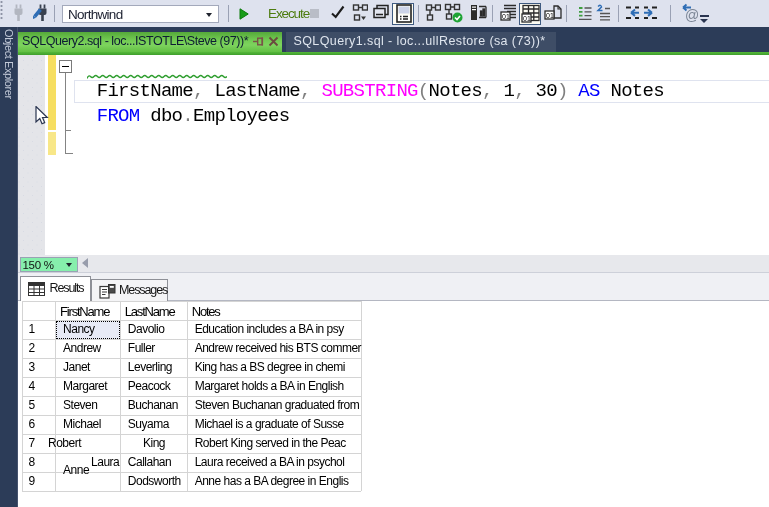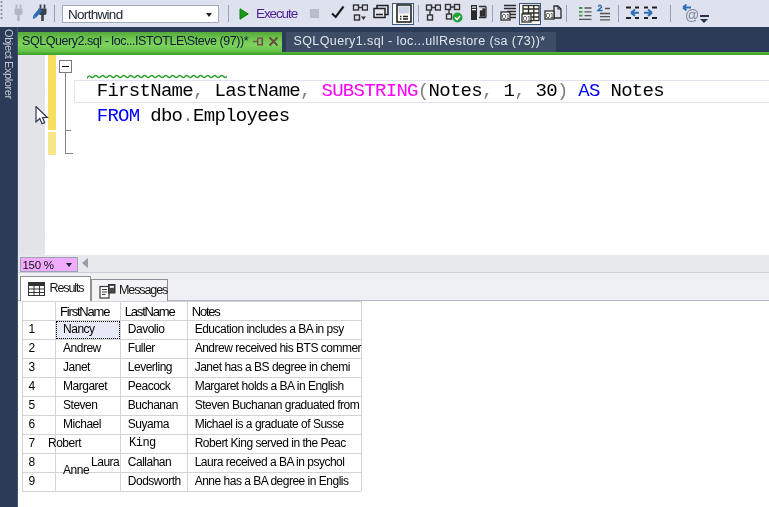--- a/index.html
+++ b/index.html
@@ -11,21 +11,21 @@
   #toolbar { left:0; top:0; width:769px; height:27px; background:#dee2ee; }
   .tsep { position:absolute; top:5px; width:1px; height:17px; background:#9aa1b4; }
   .tbtn { position:absolute; top:3px; }
   #grip { left:1px; top:4px; width:3px; height:19px;
     background-image:radial-gradient(circle, #8d93a5 1px, transparent 1.2px);
     background-size:3px 4px; background-position:0 0; }
   #combo { left:62px; top:5px; width:157px; height:18px; background:#fff; border:1px solid #a3a9bb;padding-left:25px; }
   #combo .txt { position:absolute; left:5px; top:1px; font-size:13.5px; letter-spacing:-0.7px; color:#1c2030; }
   #combo .arr { position:absolute; right:6px; top:7px; width:0; height:0;
     border-left:3.5px solid transparent; border-right:3.5px solid transparent; border-top:4.5px solid #20242e; }
-  #exectext { position:absolute; left:256px; top:6px; font-size:13.5px; letter-spacing:-1.1px; color:#4c1d95; }
+  #exectext { position:absolute; left:268px; top:6px; font-size:13.5px; letter-spacing:-1.1px; color:#4d7c0f; }
   .selbox { position:absolute; top:3px; width:22px; height:22px; background:#fdfcf3; border:1px solid #3e5a80; }
   #overflow { position:absolute; left:700px; top:15px; width:9px; color:#2a3550; }
   #overflow .bar { width:9px; height:1.5px; background:#2a3550; }
   #overflow .tri { margin-top:2px; width:0; height:0; border-left:4.5px solid transparent; border-right:4.5px solid transparent; border-top:4.5px solid #2a3550; }
 
   
   #tabwell { left:0; top:27px; width:769px; height:28px; background:#2c3c58; }
   #greenline { position:absolute; left:0; top:25px; width:769px; height:3px;
      background:linear-gradient(180deg,#55b83a,#3f9e2c); }
   #tab1 { position:absolute; left:17px; top:5px; width:265px; height:20px;
@@ -52,21 +52,21 @@
   #foldtick { position:absolute; left:48px; top:74.5px; width:5px; height:1px; background:#848484; }
   #foldend { position:absolute; left:48px; top:98px; width:7px; height:1px; background:#848484; }
   #curline { position:absolute; left:56px; top:25px; width:700px; height:23px; border:1px solid #dfe3ef; }
   .cl { position:absolute; left:68px; font-family:"Liberation Mono", monospace;
         font-size:19px; line-height:25px; letter-spacing:-0.7px; white-space:pre; color:#000; }
   .kw { color:#0000ff; } .gy { color:#808080; } .mg { color:#ff00ff; }
   #squiggle { position:absolute; left:69px; top:18.5px; width:140px; height:6px; }
 
   
   #scrollband { left:18px; top:255px; width:751px; height:18px; background:#e7e8ec; border-bottom:1px solid #cdd0d9; }
-  #zoombox { position:absolute; left:2px; top:2px; width:58px; height:15px; background:#f0abfc; border:1px solid #9aa2b4; }
+  #zoombox { position:absolute; left:2px; top:2px; width:58px; height:15px; background:#86efac; border:1px solid #9aa2b4; }
   #zoombox .txt { position:absolute; left:1.5px; top:1px; font-size:11.5px; letter-spacing:-0.3px; color:#111; }
   #zoombox .arr { position:absolute; right:5px; top:5px; width:0; height:0;
     border-left:3.5px solid transparent; border-right:3.5px solid transparent; border-top:4px solid #20242e; }
   #larrow { position:absolute; left:64px; top:3px; width:0; height:0;
     border-top:5px solid transparent; border-bottom:5px solid transparent; border-right:6px solid #989dac; }
 
   
   #resstrip { left:18px; top:273px; width:751px; height:28px; background:#eff0f4; border-bottom:1px solid #b4b7c2; }
   #rtab1 { position:absolute; left:2px; top:3px; width:71px; height:25px; background:#fff;
      border:1px solid #8e9097; border-bottom:none; z-index:2; }
@@ -333,36 +333,36 @@
     <div class="gcell" style="left:45.1px; top:20.5px;">Nancy</div>
     <div class="gcell" style="left:109.8px; top:20.5px;">Davolio</div>
     <div class="gcell" style="left:176.7px; top:20.5px;">Education includes a BA in psy</div>
     <div class="gcell" style="left:10.5px; top:39.5px;">2</div>
     <div class="gcell" style="left:45.1px; top:39.5px;">Andrew</div>
     <div class="gcell" style="left:109.8px; top:39.5px;">Fuller</div>
     <div class="gcell" style="left:176.7px; top:39.5px;">Andrew received his BTS commer</div>
     <div class="gcell" style="left:10.5px; top:58.5px;">3</div>
     <div class="gcell" style="left:45.1px; top:58.5px;">Janet</div>
     <div class="gcell" style="left:109.8px; top:58.5px;">Leverling</div>
-    <div class="gcell" style="left:176.7px; top:58.5px;">Janet has a BS degree in chemi</div>
+    <div class="gcell" style="left:176.7px; top:58.5px;">King has a BS degree in chemi</div>
     <div class="gcell" style="left:10.5px; top:77.5px;">4</div>
     <div class="gcell" style="left:45.1px; top:77.5px;">Margaret</div>
     <div class="gcell" style="left:109.8px; top:77.5px;">Peacock</div>
     <div class="gcell" style="left:176.7px; top:77.5px;">Margaret holds a BA in English</div>
     <div class="gcell" style="left:10.5px; top:96.5px;">5</div>
     <div class="gcell" style="left:45.1px; top:96.5px;">Steven</div>
     <div class="gcell" style="left:109.8px; top:96.5px;text-align:center;">Buchanan</div>
     <div class="gcell" style="left:176.7px; top:96.5px;">Steven Buchanan graduated from</div>
     <div class="gcell" style="left:10.5px; top:115.5px;">6</div>
     <div class="gcell" style="left:45.1px; top:115.5px;">Michael</div>
     <div class="gcell" style="left:109.8px; top:115.5px;">Suyama</div>
     <div class="gcell" style="left:176.7px; top:115.5px;">Michael is a graduate of Susse</div>
     <div class="gcell" style="left:10.5px; top:134.5px;">7</div>
     <div class="gcell" style="left:30px; top:134.5px;">Robert</div>
-    <div class="gcell" style="left:111px; top:134.5px;font-family:Liberation Mono, monospace;">King</div>
+    <div class="gcell" style="left:125px; top:134.5px;">King</div>
     <div class="gcell" style="left:176.7px; top:134.5px;">Robert King served in the Peac</div>
     <div class="gcell" style="left:10.5px; top:153.5px;">8</div>
     <div class="gcell" style="left:45.1px; top:153.5px;margin-left:28px;">Laura</div>
     <div class="gcell" style="left:109.8px; top:153.5px;">Callahan</div>
     <div class="gcell" style="left:176.7px; top:153.5px;">Laura received a BA in psychol</div>
     <div class="gcell" style="left:10.5px; top:172.5px;">9</div>
     <div class="gcell" style="left:45.1px; top:162px;">Anne</div>
     <div class="gcell" style="left:109.8px; top:172.5px;">Dodsworth</div>
     <div class="gcell" style="left:176.7px; top:172.5px;">Anne has a BA degree in Englis</div>
   </div>

